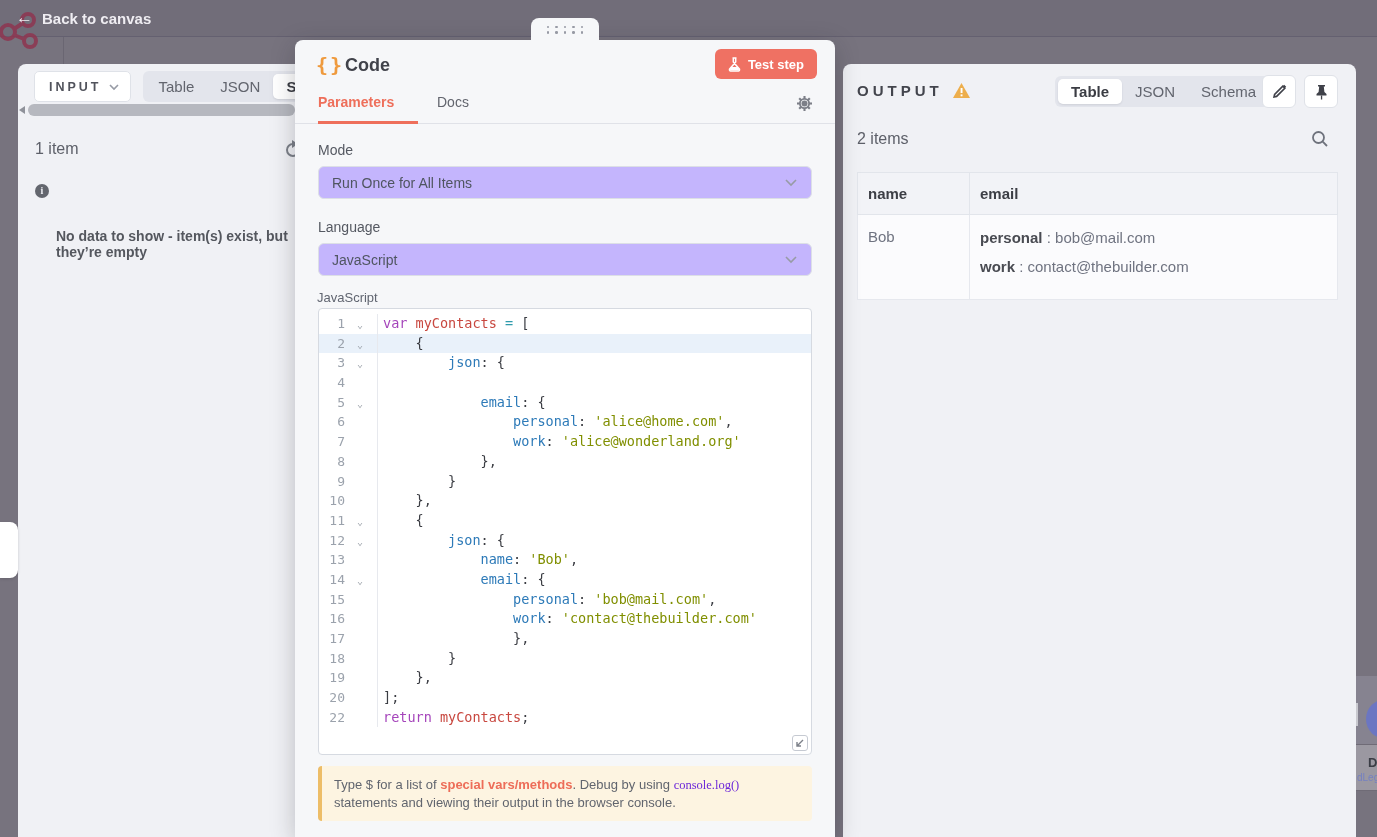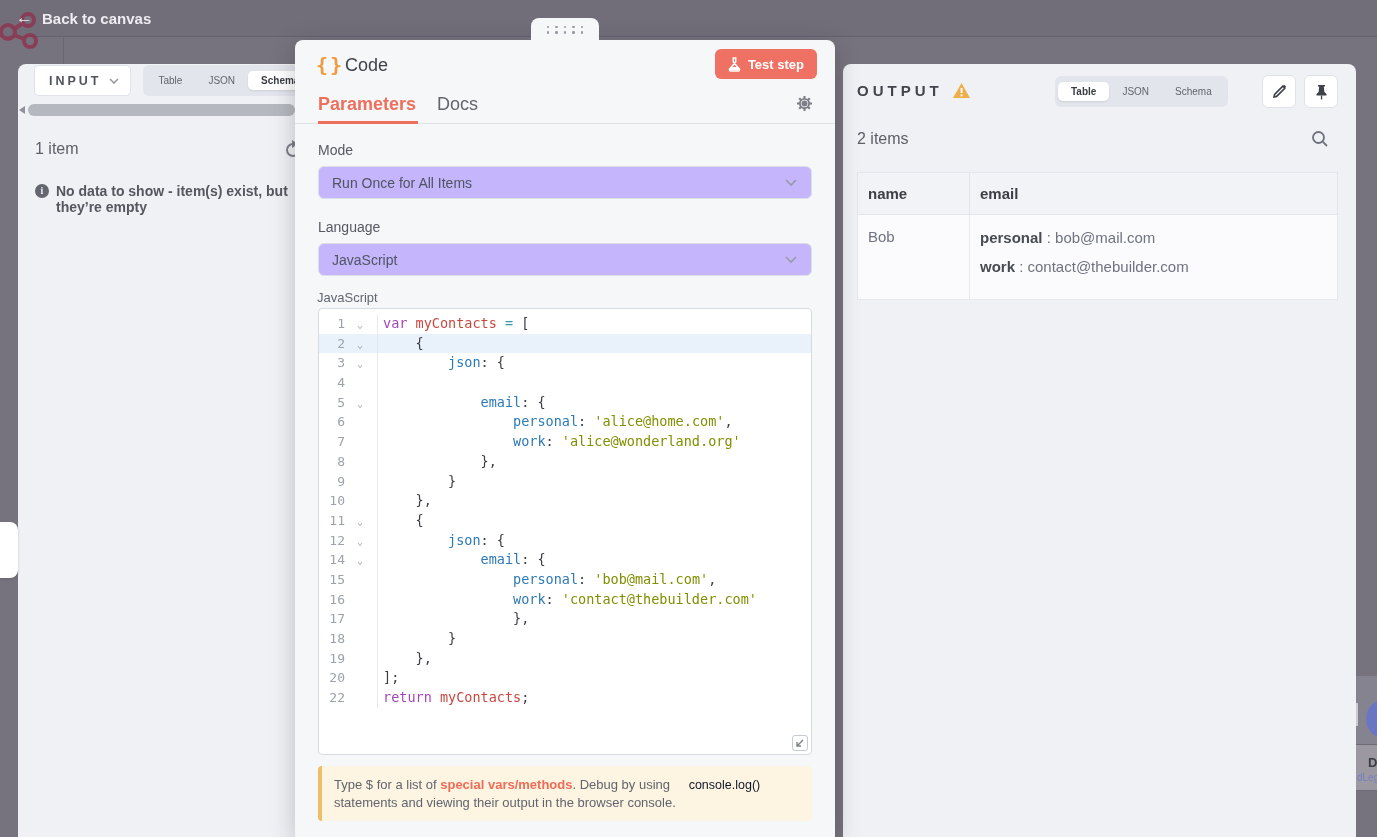--- a/index.html
+++ b/index.html
@@ -13,51 +13,51 @@
   #back-btn { position:absolute; left:16px; top:8px; display:flex; align-items:center; gap:9px; color:#efedf2; font-size:15px; font-weight:600; cursor:pointer; z-index:3; }
   #back-btn .arrow { font-size:17px; font-weight:400; }
   #logo { position:absolute; left:-6px; top:8px; z-index:2; opacity:.85; }
 
   
   .panel { position:absolute; background:#f0f1f5; border-radius:8px 8px 0 0; z-index:5; }
   #input-panel { left:18px; top:64px; width:302px; height:773px; overflow:hidden; }
   #output-panel { left:843px; top:64px; width:513px; height:773px; }
 
   .pill-tabs { display:flex; align-items:center; background:#e3e5ec; border-radius:6px; padding:3px; height:31px; }
-  .pill-tab { font-size:10px; color:#62656e; padding:4px 13px; border-radius:5px; white-space:nowrap; cursor:pointer; }
+  .pill-tab { font-size:15px; color:#62656e; padding:4px 13px; border-radius:5px; white-space:nowrap; cursor:pointer; }
   .pill-tab.active { background:#ffffff; color:#3a3c43; font-weight:700; box-shadow:0 1px 2px rgba(60,60,70,.12); }
 
   
-  #input-head { position:absolute; left:16px; top:1px; display:flex; align-items:center; }
+  #input-head { position:absolute; left:16px; top:7px; display:flex; align-items:center; }
   #input-label-pill { display:flex; align-items:center; gap:6px; background:#fff; border:1px solid #dfe2e8; border-radius:5px; height:31px; padding:0 10px 0 14px; cursor:pointer; }
   #input-label-pill .lbl { font-size:12.5px; font-weight:700; letter-spacing:3px; color:#51535c; }
   #input-tabs { margin-left:12px; }
   #input-hscroll { position:absolute; left:0px; top:39px; width:290px; height:14px; }
   #input-hscroll .thumb { position:absolute; left:10px; top:1px; width:267px; height:12px; background:#b6b8bf; border-radius:6px; }
   #input-hscroll .larr { position:absolute; left:1px; top:3px; width:0; height:0; border-top:4px solid transparent; border-bottom:4px solid transparent; border-right:6px solid #8f929a; }
   #input-count { position:absolute; left:17px; top:76px; font-size:16px; color:#5d6069; }
   #refresh-ic { position:absolute; left:265px; top:76px; }
   #input-empty { position:absolute; left:17px; top:119px; display:flex; gap:7px; width:280px; }
-  #input-empty .txt { font-size:14px; font-weight:600; color:#54575e; line-height:16px; }
+  #input-empty .txt { font-size:14px; font-weight:600; color:#54575e; line-height:16px;margin-top:45px; }
   .info-circle { flex:0 0 auto; width:14px; height:14px; margin-top:1px; border-radius:50%; background:#63666e; color:#f0f1f5; font-size:10px; font-weight:700; text-align:center; line-height:14px; font-family:"Liberation Serif", serif; }
 
   
   #edge-tab { position:absolute; left:0; top:522px; width:18px; height:56px; background:#ffffff; border-radius:0 8px 8px 0; z-index:6; box-shadow:0 1px 3px rgba(40,40,50,.2); }
 
   
   #modal { position:absolute; left:295px; top:40px; width:540px; height:797px; background:#f6f7f9; border-radius:8px 8px 0 0; box-shadow:0 6px 24px rgba(30,30,40,.25); z-index:20; }
   #drag-tab { position:absolute; left:236px; top:-22px; width:68px; height:23px; background:#f6f7f9; border-radius:8px 8px 0 0; display:flex; align-items:center; justify-content:center; cursor:grab; }
   #drag-dots { display:grid; grid-template-columns:repeat(5,1fr); gap:3px 6px; }
   #drag-dots i { width:2.5px; height:2.5px; background:#979aa4; border-radius:50%; }
 
   #modal-head { position:relative; height:84px; border-bottom:1px solid #e0e2e8; }
   #node-icon { position:absolute; left:21px; top:13px; font-size:20px; font-weight:700; letter-spacing:2px; color:#ef9a3d; font-family:"DejaVu Sans Mono", monospace; }
-  #node-title { position:absolute; left:50px; top:15px; font-size:18px; font-weight:400; color:#40424a; }
+  #node-title { position:absolute; left:50px; top:15px; font-size:18px; font-weight:700; color:#40424a; }
   #test-step-btn { position:absolute; right:18px; top:9px; height:30px; display:flex; align-items:center; gap:7px; background:#ef7163; border-radius:6px; padding:0 13px; color:#fff; font-size:13px; font-weight:600; cursor:pointer; }
-  .mtab { position:absolute; top:54px; font-size:18px; cursor:pointer; }
+  .mtab { position:absolute; top:54px; font-size:14px; cursor:pointer; }
   #tab-parameters { left:23px; color:#ee6f5b; font-weight:600; }
   #tab-parameters .underline { position:absolute; left:0; top:27px; width:100px; height:2.5px; background:#ee6f5b; }
   #tab-docs { left:142px; color:#62656e; }
   #gear-btn { position:absolute; right:22px; top:55px; cursor:pointer; }
 
   .field-label { position:absolute; left:23px; font-size:14px; color:#555962; }
   .select { position:absolute; left:23px; width:494px; height:33px; background:#c4b5fd; border:1px solid #dcdfe6; border-radius:6px; display:flex; align-items:center; padding:0 13px; font-size:14px; color:#4f5560; cursor:pointer; }
   .select svg { margin-left:auto; }
   #mode-label { top:102px; } #mode-select { top:126px; }
   #lang-label { top:179px; } #lang-select { top:203px; }
@@ -72,21 +72,21 @@
   .cm-fold { width:20px; margin-left:12px; color:#9aa0a8; font-size:10px; line-height:21px; cursor:pointer; }
   .cm-code { flex:1; white-space:pre; color:#3b3d43; padding-left:5px; }
   .cm-row.active .cm-code, .cm-row.active .cm-gutter { background:#e9f1fa; }
   .tok-k { color:#a545bb; } .tok-v { color:#c8473f; } .tok-o { color:#2f9bac; }
   .tok-p { color:#2d7ab8; } .tok-s { color:#808f00; } .tok-t { color:#3b3d43; }
   #resize-handle { position:absolute; right:3px; bottom:3px; width:16px; height:16px; background:#fff; border:1px solid #c6cad2; border-radius:3px; display:flex; align-items:center; justify-content:center; cursor:nwse-resize; }
 
   
   #hint { position:absolute; left:23px; top:726px; width:494px; min-height:54px; background:#fdf4e1; border-left:4px solid #edbd68; border-radius:4px; padding:10px 14px 10px 12px; font-size:13px; color:#61656e; line-height:17px; }
   #hint .link { color:#ed6d58; font-weight:600; cursor:pointer; }
-  #hint .mono { font-family:Liberation Sans, sans-serif; font-size:12.5px; color:#0f172a;margin-left:15px; }
+  #hint .mono { font-family:Liberation Serif, serif; font-size:12.5px; color:#6d28d9; }
 
   
   #output-title-row { position:absolute; left:14px; top:18px; display:flex; align-items:center; gap:9px; }
   #output-title { font-size:15px; font-weight:700; letter-spacing:4px; color:#43454d; }
   #output-tabs { position:absolute; left:212px; top:12px; }
   .sq-btn { position:absolute; top:11px; width:34px; height:33px; background:#fff; border:1px solid #dfe2e8; border-radius:6px; display:flex; align-items:center; justify-content:center; cursor:pointer; }
   #edit-btn { left:419px; } #pin-btn { left:461px; }
   #output-count { position:absolute; left:14px; top:66px; font-size:16px; color:#5d6069; }
   #search-btn { position:absolute; left:468px; top:66px; cursor:pointer; }
 
@@ -367,20 +367,27 @@
           </div>
           <div class="cm-row">
             <div class="cm-gutter">
               <span class="cm-num">12</span>
               <span class="cm-fold">⌄</span>
             </div>
             <span class="cm-code"><span class="tok-t">        </span><span class="tok-p">json</span><span class="tok-t">: {</span></span>
           </div>
           <div class="cm-row">
             <div class="cm-gutter">
+              <span class="cm-num">13</span>
+              <span class="cm-fold"></span>
+            </div>
+            <span class="cm-code"><span class="tok-t">            </span><span class="tok-p">name</span><span class="tok-t">: </span><span class="tok-s">'Bob'</span><span class="tok-t">,</span></span>
+          </div>
+          <div class="cm-row">
+            <div class="cm-gutter">
               <span class="cm-num">14</span>
               <span class="cm-fold">⌄</span>
             </div>
             <span class="cm-code"><span class="tok-t">            </span><span class="tok-p">email</span><span class="tok-t">: {</span></span>
           </div>
           <div class="cm-row">
             <div class="cm-gutter">
               <span class="cm-num">15</span>
               <span class="cm-fold"></span>
             </div>

